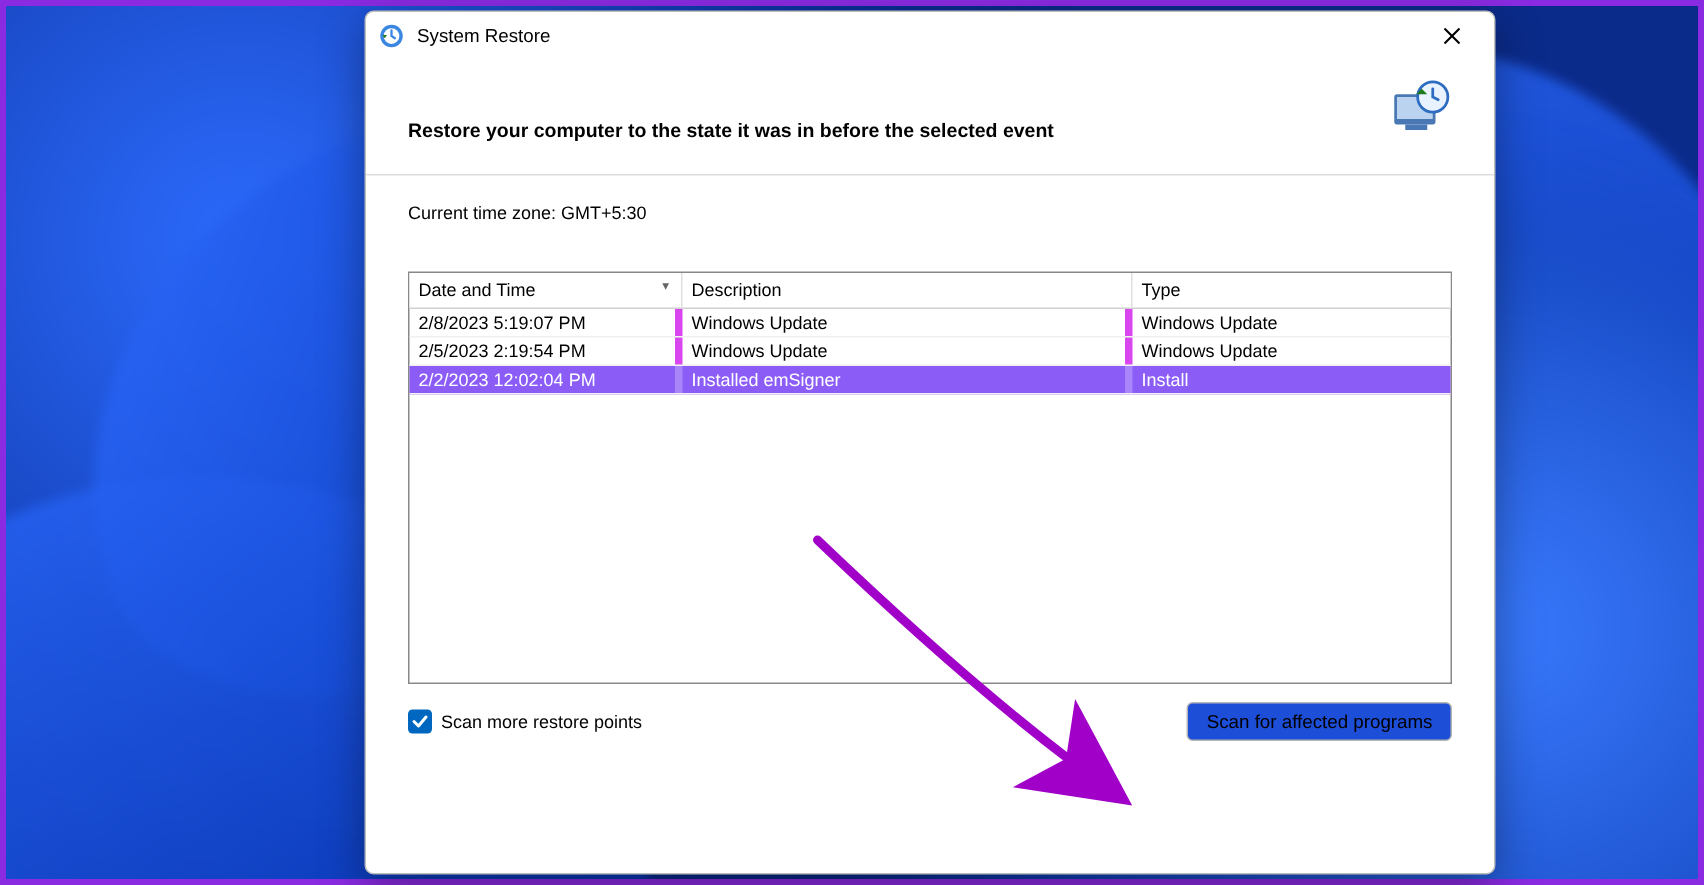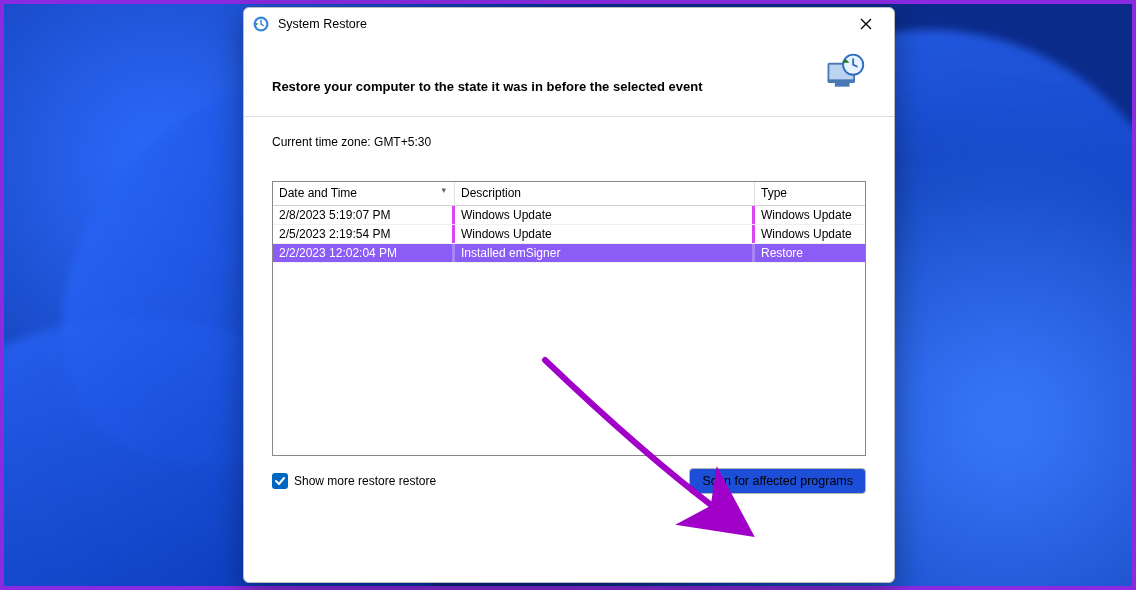--- a/index.html
+++ b/index.html
@@ -10,21 +10,21 @@
     .bg::before, .bg::after { content:""; position:absolute; border-radius:50%; filter:blur(30px); }
     .bg::before { width:900px; height:900px; left:-200px; top:-200px;
       background:radial-gradient(circle at 40% 40%, #2d6cff 0%, #0a2f9a 55%, #051a60 100%); }
     .bg::after  { width:700px; height:700px; right:-150px; bottom:-250px;
       background:radial-gradient(circle at 60% 40%, #3a7bff 0%, #0c3ab0 60%, #041850 100%); }
     .petal { position:absolute; border-radius:50% 50% 50% 50%/60% 60% 40% 40%;
       background:linear-gradient(135deg,#2e6cff 0%,#0a3bc0 80%); filter:blur(4px); opacity:.8; }
     .frame { position:absolute; inset:0; border:4px solid #8a2be2; pointer-events:none; }
 
     
-    .win { position:absolute; left:243px; top:7px; width:652px; height:576px;
+    .win { position:absolute; left:243px; top:7px; width:754px; height:576px;
       background:#fff; border:1px solid #bcbcbc; border-radius:6px; box-shadow:0 10px 30px rgba(0,0,0,.35);
       display:flex; flex-direction:column; }
     .titlebar { height:32px; display:flex; align-items:center; padding:0 8px; }
     .title-ico { width:18px; height:18px; margin-right:8px; }
     .titlebar span.txt { font-size:12.5px; color:#000; }
     .close { margin-left:auto; width:40px; height:28px; display:flex; align-items:center; justify-content:center; border-radius:4px; }
 
     .header { padding:10px 28px 22px 28px; display:flex; align-items:flex-end; }
     .header h1 { font-size:13px; font-weight:700; max-width:520px; }
     .header .bigicon { margin-left:auto; width:44px; height:44px; }
@@ -37,21 +37,21 @@
     .list { border:1px solid #888; height:275px; background:#fff; }
     .lh { display:flex; background:#fff; border-bottom:1px solid #d0d0d0; }
     .lh div { padding:4px 6px 5px 6px; font-size:12px; color:#000; border-right:1px solid #e0e0e0; position:relative; }
     .lh div:last-child{ border-right:none; }
     .col-dt  { width:182px; }
     .col-desc{ width:300px; }
     .col-type{ flex:1; }
     .sort-ind { position:absolute; right:8px; top:3px; font-size:9px; color:#666; }
 
     .row { display:flex; border-bottom:1px solid #f0f0f0; }
-    .row div { padding:2px 6px 2px 6px; font-size:12px; border-right:3px solid #d946ef; white-space:nowrap; overflow:hidden; }
+    .row div { padding:2px 6px 2px 6px; font-size:12px; border-right:5px solid #d946ef; white-space:nowrap; overflow:hidden; }
     .row div:last-child{ border-right:none; }
     .row.selected { background:#8b5cf6; color:#fff; }
     .row.selected div{ border-right-color:rgba(255,255,255,.25); }
 
     .below { display:flex; align-items:center; margin-top:12px; }
     .chk { display:flex; align-items:center; gap:6px; font-size:12px; }
     .chkbox { width:16px; height:16px; border-radius:3px; background:#0067c0; display:flex; align-items:center; justify-content:center; }
     .scanbtn { margin-left:auto; }
 
     .btn { border:1px solid #b5b5b5; background:#1d4ed8; padding:4px 12px; min-width:88px; height:26px;
@@ -124,33 +124,33 @@
             <div class="col-type">Windows Update</div>
           </div>
           <div class="row">
             <div class="col-dt">2/5/2023 2:19:54 PM</div>
             <div class="col-desc">Windows Update</div>
             <div class="col-type">Windows Update</div>
           </div>
           <div class="row selected">
             <div class="col-dt">2/2/2023 12:02:04 PM</div>
             <div class="col-desc">Installed emSigner</div>
-            <div class="col-type">Restore</div>
+            <div class="col-type">Install</div>
           </div>
         </div>
     </div>
 
     <div class="below">
       <label class="chk">
         <span class="chkbox">
           <svg width="12" height="12" viewBox="0 0 12 12">
             <path d="M2 6l3 3 5-6" stroke="#fff" stroke-width="2" fill="none" stroke-linecap="round" stroke-linejoin="round"></path>
           </svg>
         </span>
-        <span>Show more restore restore</span>
+        <span>Scan more restore points</span>
       </label>
       <button class="btn scanbtn">Scan for affected programs</button>
     </div>
   </div>
 
 </div>
 
 <svg class="arrow-svg">
   <defs>
     <marker id="ah" markerWidth="14" markerHeight="14" refX="10" refY="6" orient="auto">

